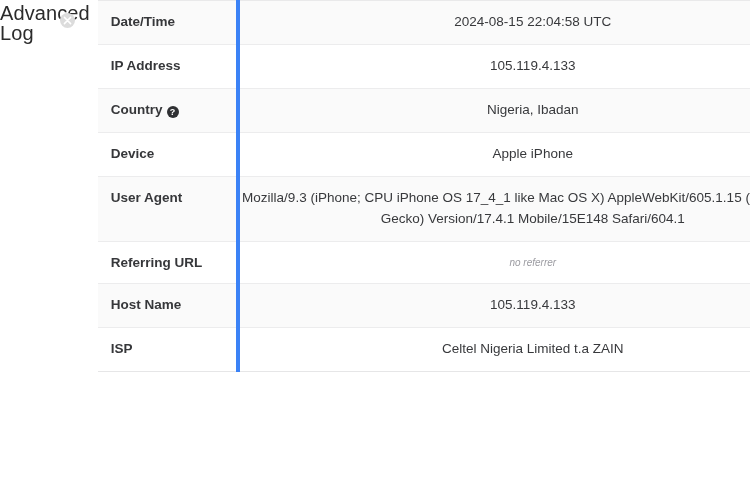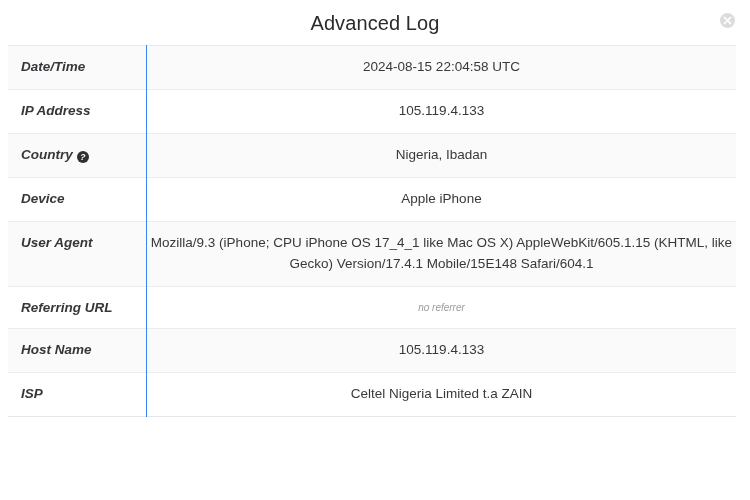--- a/index.html
+++ b/index.html
@@ -14,21 +14,21 @@
     color: #3c4257;
     overflow: hidden;
   }
 
   .modal {
     position: relative;
     width: 750px;
     height: 500px;
     background: #ffffff;
     display: flex;
-    flex-direction: column;
+    flex-direction: row;
   }
 
   
   .modal-header {
     position: relative;
     height: 45px;
     flex: 0 0 45px;
     display: flex;
     align-items: center;
     justify-content: center;
@@ -76,23 +76,22 @@
   table.log-table tr.even { background: #ffffff; }
 
   td.k {
     width: 115px;
     padding: 11px 10px 11px 13px;
     font-size: 13.5px;
     font-weight: 700;
     color: #36373a;
     vertical-align: top;
     line-height: 1.45;
-    border-right: 1px solid #3b82f6;
+    border-right: 4px solid #3b82f6;
     white-space: normal;
-    font-style: italic;
   }
   td.v {
     padding: 11px 1px;
     font-size: 13.5px;
     font-weight: 400;
     color: #38393c;
     text-align: center;
     vertical-align: middle;
     line-height: 1.55;
   }

